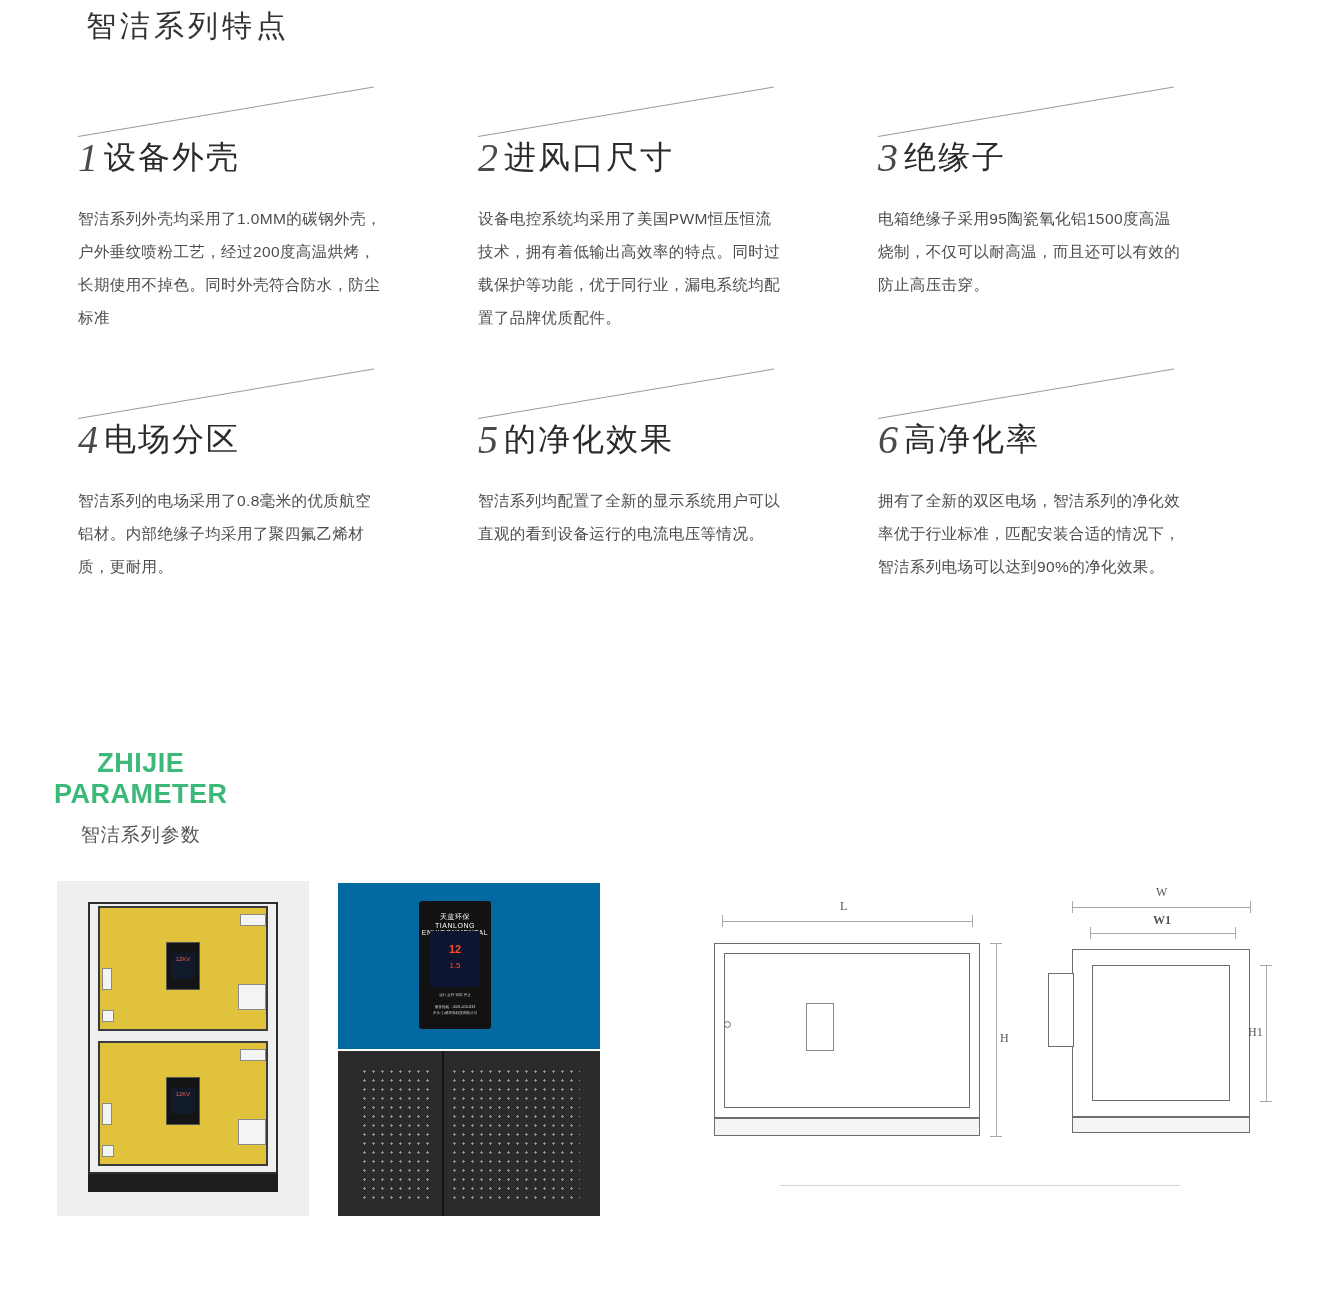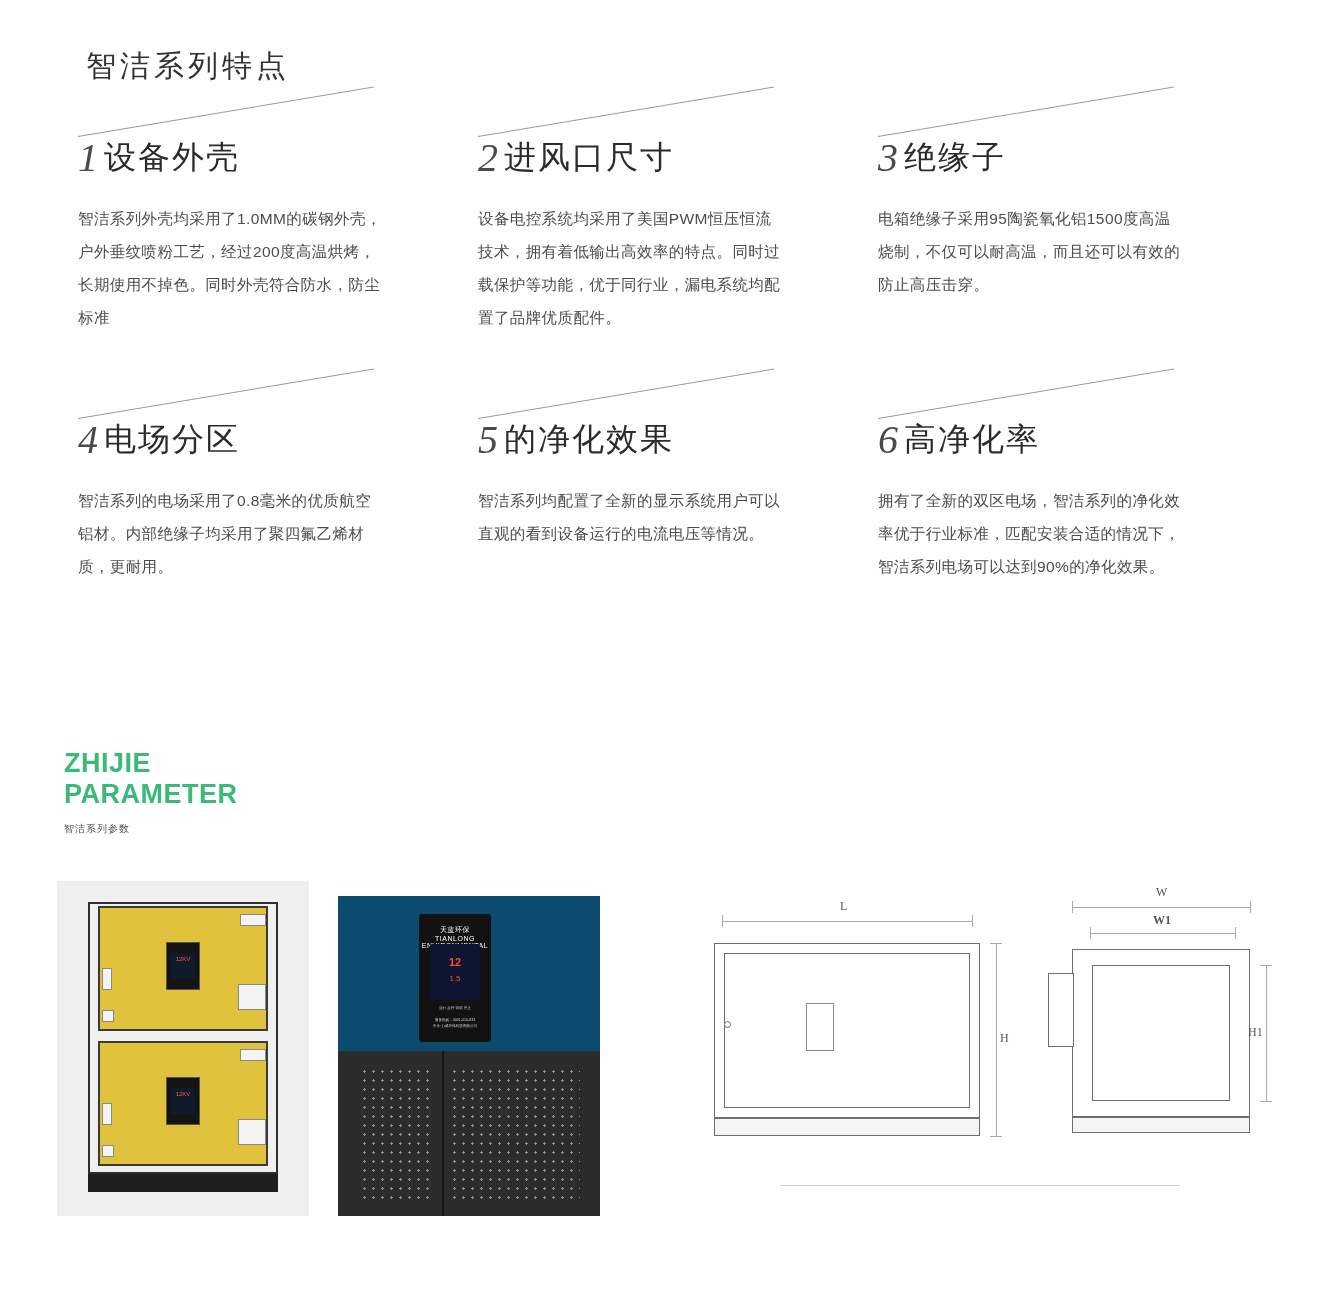--- a/index.html
+++ b/index.html
@@ -18,21 +18,20 @@
 
   
   .page-title {
     position: absolute;
     left: 86px;
     top: 6px;
     font-size: 30px;
     letter-spacing: 4px;
     color: #333333;
     font-weight: 400;
-    margin-top: 40px;
   }
 
   
   .features {
     position: absolute;
     left: 78px;
     top: 130px;
     width: 1140px;
     display: grid;
     grid-template-columns: 400px 400px 340px;
@@ -82,33 +81,34 @@
     font-size: 15.5px;
     line-height: 33px;
     color: #4c4c4c;
     letter-spacing: 0.4px;
     width: 305px;
   }
 
   
   .param-block {
     position: absolute;
-    left: 64px;
+    left: 54px;
     top: 748px;
+    text-align: center;
   }
   .param-en {
     color: #3cb878;
     font-size: 27px;
     font-weight: bold;
     line-height: 31px;
     letter-spacing: 0.5px;
   }
   .param-cn {
     margin-top: 12px;
-    font-size: 10px;
+    font-size: 19px;
     color: #555555;
     letter-spacing: 1px;
   }
 
   
   .photos {
     position: absolute;
     left: 57px;
     top: 881px;
   }
@@ -183,24 +183,24 @@
   }
   .mini-box {
     position: absolute;
     background: #f4f4f4;
     border: 1px solid #8a8a8a;
     box-sizing: border-box;
   }
   .photo-mid-top {
     position: absolute;
     left: 281px;
-    top: 15px;
+    top: 2px;
     width: 262px;
     height: 166px;
-    background: #0c4a6e;
+    background: #0369a1;
   }
   .panel {
     position: absolute;
     left: 81px;
     top: 18px;
     width: 72px;
     height: 128px;
     background: #121212;
     border-radius: 3px;
     color: #fff;

